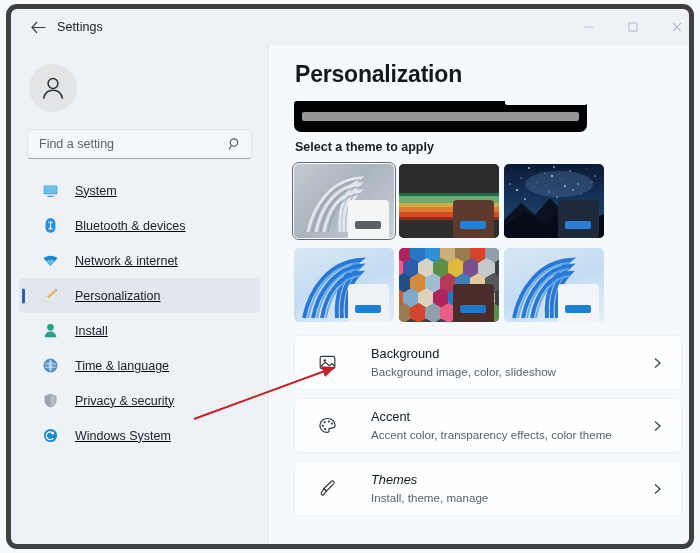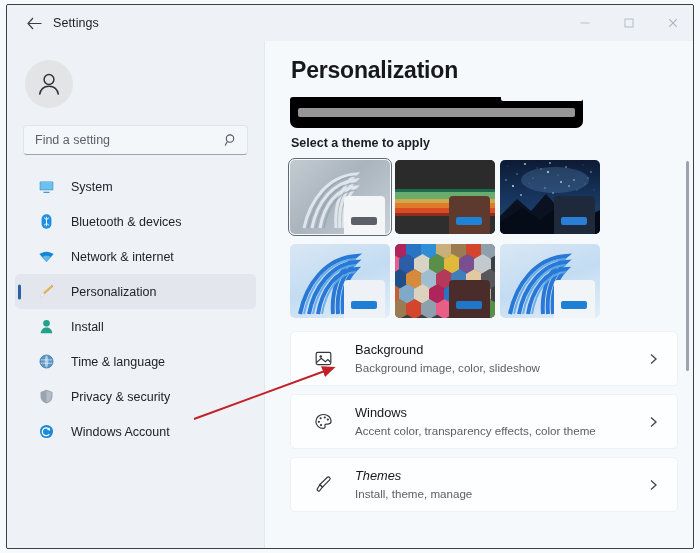--- a/index.html
+++ b/index.html
@@ -13,22 +13,22 @@
     position: relative;
     width: 700px; height: 553px;
     background: #f7fafd;
   }
 
   
   .win-frame {
     position: absolute;
     left: 6px; top: 4px; width: 688px; height: 545px;
     background: #a21caf;
-    border: 1px solid #404040;
-    border-radius: 2px;
+    border: 5px solid #404040;
+    border-radius: 11px;
     overflow: hidden;
   }
 
   
   .titlebar {
     position: absolute; left: 0; top: 0; width: 688px; height: 36px;
     background: #eef2f7;
     display: flex; align-items: center;
   }
   .back-btn {
@@ -92,21 +92,21 @@
     padding: 0 26px 0 11px; width: 100%; height: 100%;
   }
   .searchbox input::placeholder { color: #5c6268; }
   .search-icon {
     position: absolute; right: 9px; top: 50%;
     transform: translateY(-50%);
     color: #53585e;
   }
   .search-icon svg { display: block; }
 
-  .nav { margin-top: 14px; }
+  .nav { margin-top: 14px; text-decoration: underline; }
   .nav-item {
     position: relative;
     height: 35px;
     margin: 0 8px 0 8px;
     display: flex; align-items: center;
     border-radius: 5px;
     padding-left: 22px;
   }
   .nav-item.active { background: #e3e7ed; }
   .nav-item.active::before {
@@ -222,21 +222,21 @@
     margin-bottom: 8px;
     display: flex; align-items: center;
   }
   .row-ico {
     width: 22px; height: 22px; flex: 0 0 22px;
     margin-left: 21px;
     display: flex; align-items: center; justify-content: center;
     color: #33383e;
   }
   .row-ico svg { display: block; }
-  .row-text { margin-left: 21px; line-height: 1.36; }
+  .row-text { margin-left: 33px; line-height: 1.36; }
   .row-title { font-size: 12.8px; color: #15181b; }
   .row-sub   { font-size: 11.6px; color: #5b6167; margin-top: 2px; }
   .row-chev {
     position: absolute; right: 18px; top: 50%;
     transform: translateY(-50%);
     color: #44494f;
   }
   .row-chev svg { display: block; }
 
   
@@ -383,21 +383,21 @@
             <span class="nav-label">Privacy &amp; security</span>
           </div>
           <div class="nav-item">
             <span class="nav-ico">
               <svg width="17" height="17" viewBox="0 0 20 20">
                 <circle cx="10" cy="10" r="7.7" fill="#1b8ad6"></circle>
                 <path d="M13.8 8.3 A4.6 4.6 0 1 0 13.3 13.2" fill="none" stroke="#fff" stroke-width="1.5"></path>
                 <path d="M13.3 5 L14.4 8.8 L10.6 8.1 Z" fill="#fff"></path>
               </svg>
             </span>
-            <span class="nav-label">Windows Account</span>
+            <span class="nav-label">Windows System</span>
           </div>
         </div>
     </div>
 
     <div class="main">
 
       <div class="page-title">Personalization</div>
 
       <div class="redaction">
         <div class="redaction-inner"></div>
@@ -581,21 +581,21 @@
                        C11.8 12.7 11.2 13.6 11.6 14.7 C12 15.9 11.3 17.3 9.6 17.3
                        C5.4 17.3 2 14 2 9.9 C2 5.8 5.4 2.6 10 2.6 Z"></path>
               <circle cx="7" cy="6.6" r="1.15" fill="currentColor" stroke="none"></circle>
               <circle cx="5.1" cy="10.3" r="1.15" fill="currentColor" stroke="none"></circle>
               <circle cx="7.4" cy="13.8" r="1.15" fill="currentColor" stroke="none"></circle>
               <circle cx="11.4" cy="5.8" r="1.15" fill="currentColor" stroke="none"></circle>
               <circle cx="14.6" cy="8" r="1.15" fill="currentColor" stroke="none"></circle>
             </svg>
             </span>
      <span class="row-text">
-       <span class="row-title" style="display: block;">Windows</span>
+       <span class="row-title" style="display: block;">Accent</span>
        <span class="row-sub" style="display: block;">Accent color, transparency effects, color theme</span>
      </span>
      <span class="row-chev">
        <svg width="11" height="13" viewBox="0 0 11 13" fill="none" stroke="currentColor" stroke-width="1.35">
          <path d="M3 2 L8 6.5 L3 11"></path>
        </svg>
      </span>
           </div>
           <div class="row">
             <span class="row-ico">

